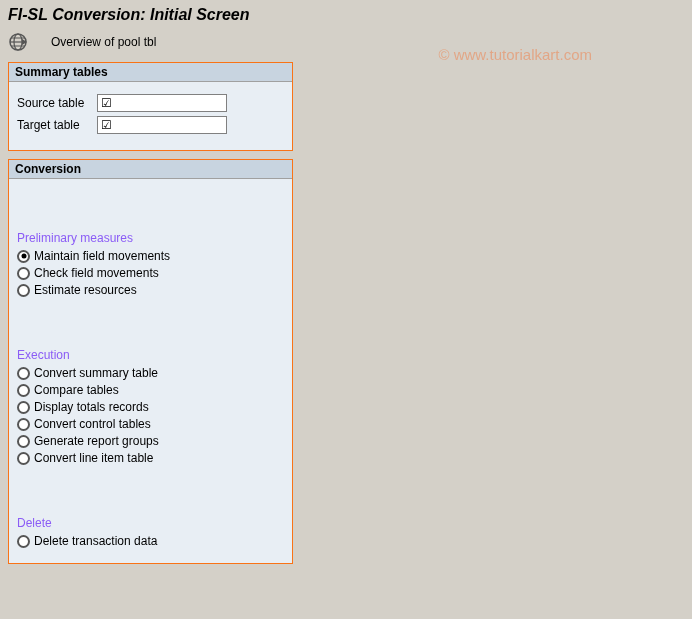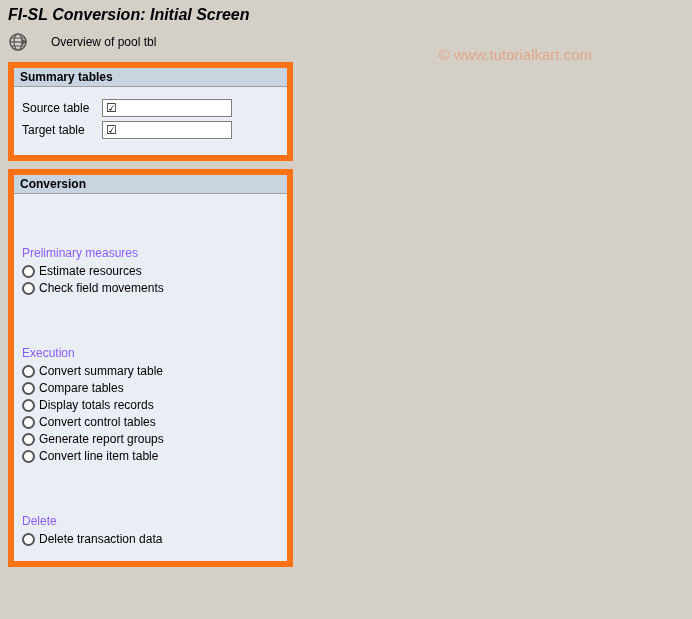--- a/index.html
+++ b/index.html
@@ -51,21 +51,21 @@
       font-size: 15px;
       opacity: 0.7;
       pointer-events: none;
     }
 
     .main-content {
       padding: 6px 8px;
     }
 
     .section-box {
-      border: 6px solid #f97316;
+      border: 1px solid #f97316;
       background-color: #e8eef4;
       margin-bottom: 8px;
       width: 285px;
     }
 
     .section-header {
       background-color: #c8d4e0;
       border-bottom: 1px solid #a0a0a0;
       padding: 2px 6px;
       font-size: 12px;
@@ -195,26 +195,30 @@
   </div>
 
   <div class="section-box">
     <div class="section-header">Conversion</div>
     <div class="section-content">
 
       <span class="link-text">Preliminary measures</span>
 
       <div id="radio-preliminary">
           <div class="radio-row">
+            <div class="radio-input checked"></div>
+            <span class="radio-label">Maintain field movements</span>
+          </div>
+          <div class="radio-row">
+            <div class="radio-input"></div>
+            <span class="radio-label">Check field movements</span>
+          </div>
+          <div class="radio-row">
             <div class="radio-input"></div>
             <span class="radio-label">Estimate resources</span>
-          </div>
-          <div class="radio-row">
-            <div class="radio-input"></div>
-            <span class="radio-label">Check field movements</span>
           </div>
         </div>
 
       <div class="spacer"></div>
 
       <span class="link-text">Execution</span>
 
       <div id="radio-execution">
           <div class="radio-row">
             <div class="radio-input"></div>

